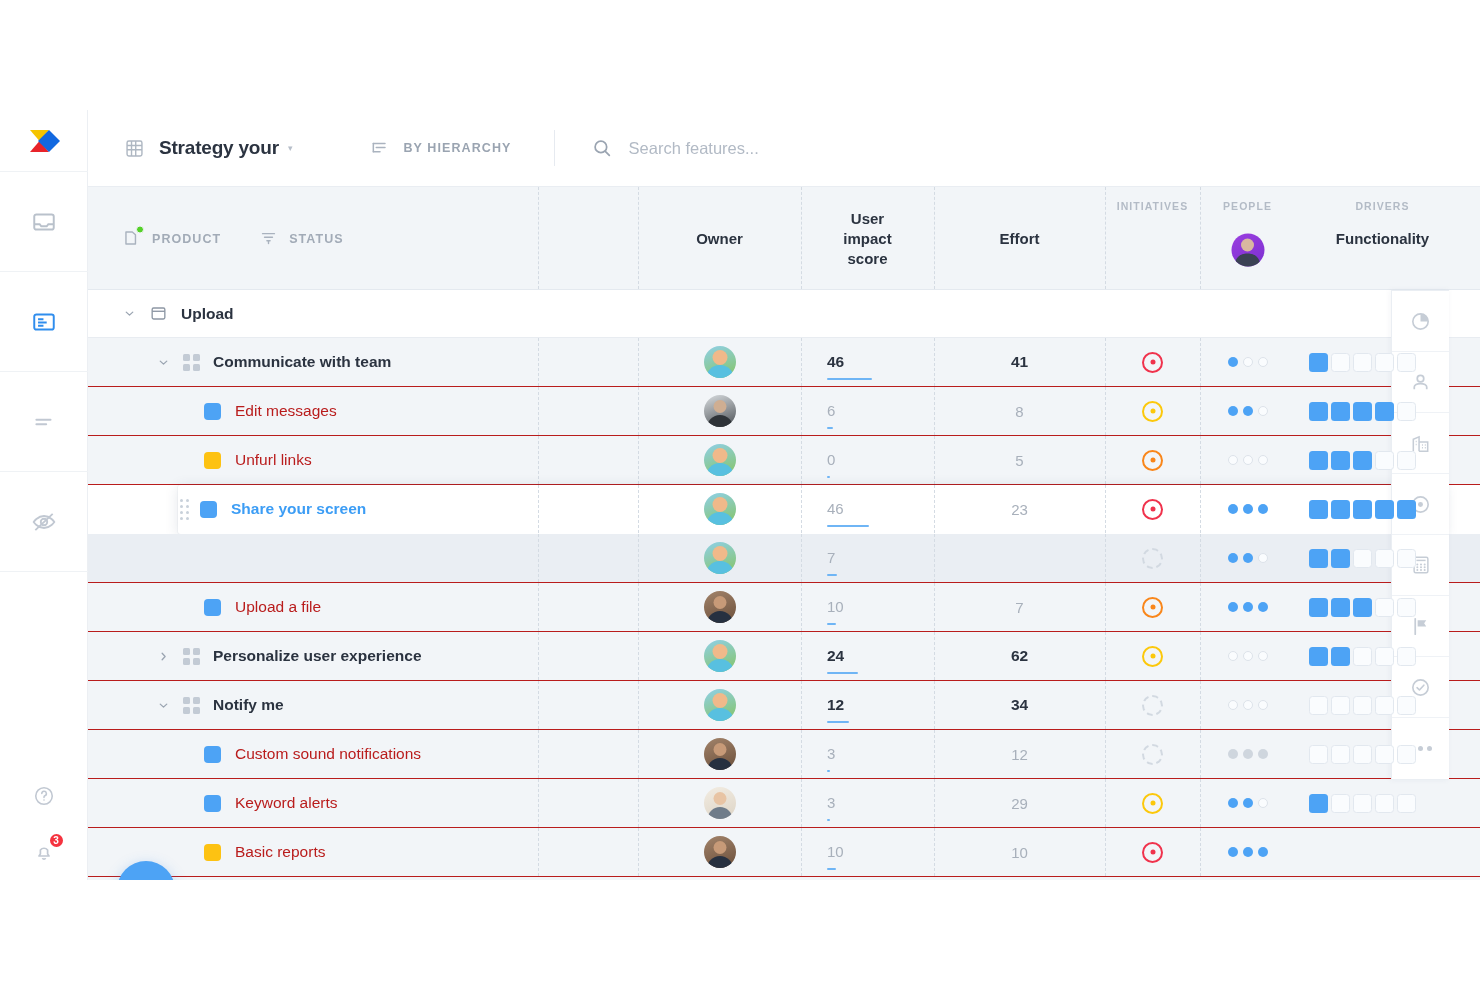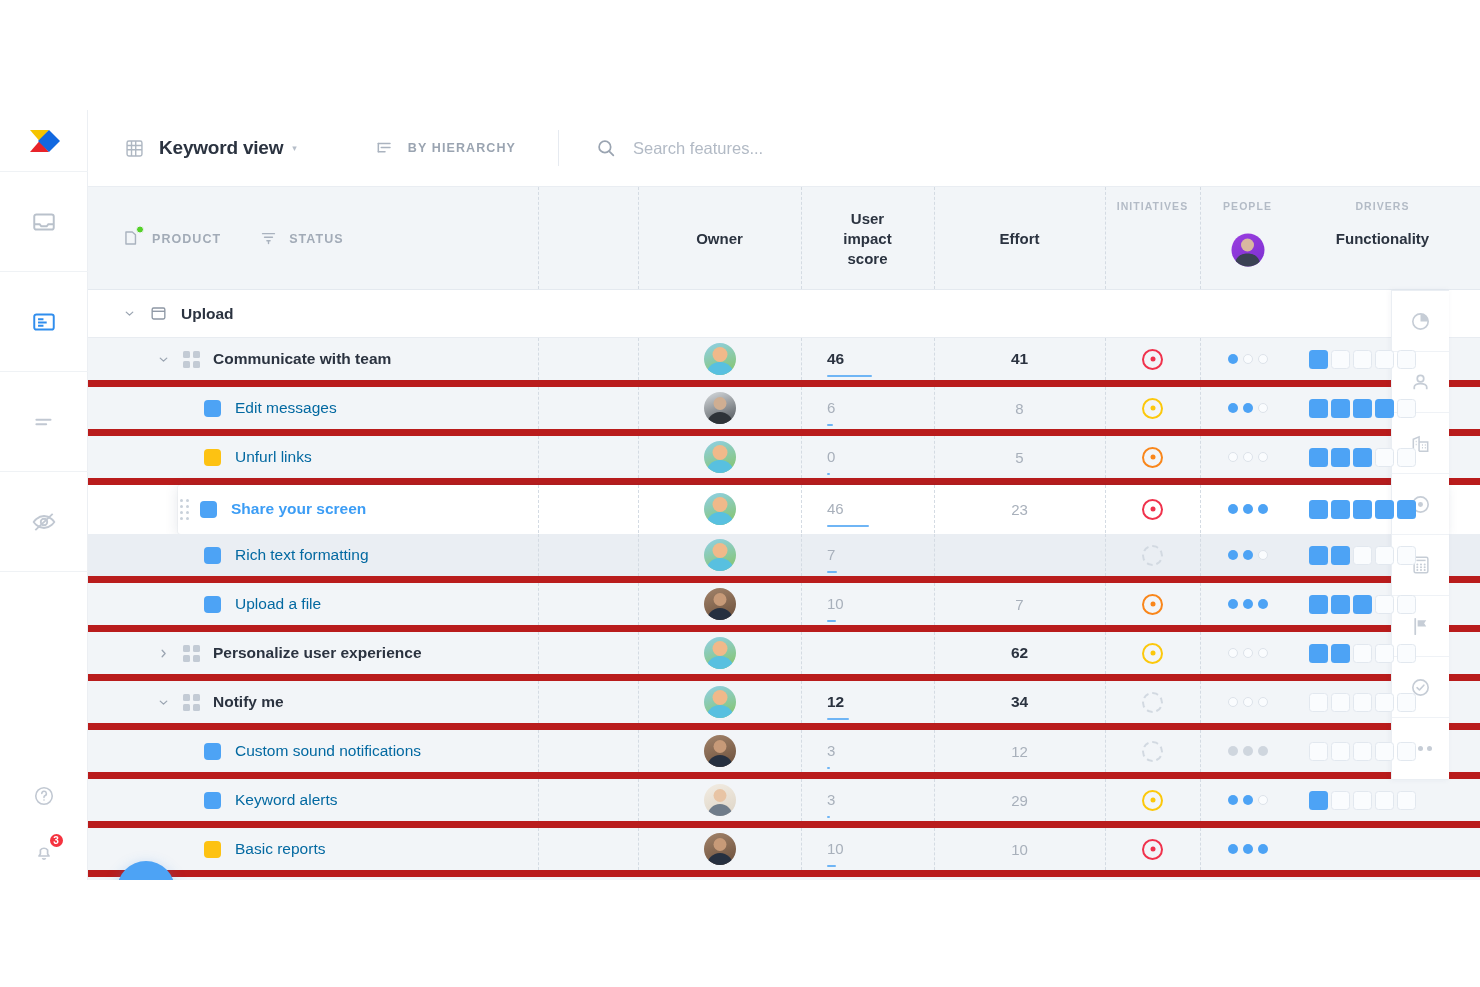--- a/index.html
+++ b/index.html
@@ -117,37 +117,37 @@
   }
   .avatar-hdr .ah-body {
     position:absolute; left:50%; bottom:-1px; transform: translateX(-50%);
     width:25px; height:14px; border-radius: 11px 11px 0 0; background:#3b4254;
   }
 
   
   .tbody { position: relative; }
   .row {
     position: relative; height: 49px;
-    border-bottom: 7px solid #b91c1c;
+    border-bottom: 1px solid #b91c1c;
   }
   .row.project { height: 48px; background:#ffffff; border-bottom: 1px solid #e8ecf1; }
   .row.group   { background:#f2f5f8; }
   .row.feature { background:#f2f5f8; }
   .row.shaded  { background:#eaeef3; }
   .cell { position:absolute; top:0; height:100%; display:flex; align-items:center; }
   .cell.center { justify-content:center; }
 
   .chev { width: 14px; color:#9aa4b1; display:flex; align-items:center; justify-content:center; }
   .proj-icon { color:#8d97a4; display:flex; margin-right: 13px; }
   .proj-name { font-size: 15.5px; font-weight: 700; color:#2b3340; }
   .grid-icon { display:grid; grid-template-columns: 7px 7px; grid-gap: 3px; margin-right: 13px; }
   .grid-icon i { width:7px; height:7px; background:#c3cbd5; border-radius:1.5px; display:block; }
   .group-name { font-size: 15.5px; font-weight: 700; color:#2b3340; }
   .sq { width:17px; height:17px; border-radius: 4px; margin-right: 14px; flex:none; }
-  .feat-name { font-size: 15.5px; color:#0369a1; }
+  .feat-name { font-size: 15.5px; color:#b91c1c; }
   .feat-name.sel { color:#3c9df5; font-weight: 600; }
   .drag {
     display:grid; grid-template-columns: 3px 3px; grid-gap: 3px;
     margin-right: 11px;
   }
   .drag i { width:3px; height:3px; border-radius:50%; background:#c9d1da; display:block; }
 
   .num { font-size: 15px; color:#a8b0bb; position:relative; }
   .num.bold { font-size: 15.5px; font-weight: 700; color:#2b3340; }
   .scorewrap { position:relative; display:inline-block; }
@@ -289,21 +289,21 @@
 
   <div class="topbar">
 
     <div class="view-chip">
       <span class="gicon">
         <svg width="21" height="21" viewBox="0 0 24 24" fill="none" stroke="currentColor" stroke-width="1.6">
           <rect x="3.5" y="3.5" width="17" height="17" rx="2"></rect>
           <path d="M3.5 8.6h17M3.5 13.4h17M8.6 3.5v17M13.4 3.5v17"></path>
         </svg>
       </span>
-      <span class="view-title">Keyword view</span>
+      <span class="view-title">Strategy your</span>
       <span class="caret">▾</span>
     </div>
 
     <div class="hier">
       <span style="display:flex">
         <svg width="20" height="20" viewBox="0 0 24 24" fill="none" stroke="currentColor" stroke-width="1.8" stroke-linecap="round">
           <path d="M4 6.5h14M7.5 11.5h10.5M4 16.5h8"></path>
           <path d="M4 6.5v10"></path>
         </svg>
       </span>
@@ -600,24 +600,20 @@
             </span>
           </div>
         </div>
         <div class="row feature shaded">
           <div class="col-sep" style="left:450px"></div>
           <div class="col-sep" style="left:550px"></div>
           <div class="col-sep" style="left:713px"></div>
           <div class="col-sep" style="left:846px"></div>
           <div class="col-sep" style="left:1017px"></div>
           <div class="col-sep" style="left:1112px"></div>
-          <div class="cell" style="left:116px;right:0;padding-left:0;z-index:2">
-            <span class="sq" style="background:#4da3f5"></span>
-            <span class="feat-name">Rich text formatting</span>
-          </div>
           <div class="cell center" style="left:550px;width:163px;z-index:2">
             <div class="av">
               <i class="bg" style="background:linear-gradient(160deg,#8fd0e8 0%,#86c463 100%)"></i>
               <i class="head" style="width:15px;height:15px;top:4px;background:#f0b98a"></i>
               <i class="body" style="width:28px;height:16px;background:#58c0e0"></i>
             </div>
           </div>
           <div class="cell" style="left:713px;width:133px;padding-left:26px;z-index:2">
             <span class="scorewrap"><span class="num">7</span><i class="scorebar" style="width:10px"></i></span>
           </div>
@@ -707,20 +703,23 @@
               <i></i>
             </span>
             <span class="group-name">Personalize user experience</span>
           </div>
           <div class="cell center" style="left:550px;width:163px;z-index:2">
             <div class="av">
               <i class="bg" style="background:linear-gradient(160deg,#8fd0e8 0%,#86c463 100%)"></i>
               <i class="head" style="width:15px;height:15px;top:4px;background:#f0b98a"></i>
               <i class="body" style="width:28px;height:16px;background:#58c0e0"></i>
             </div>
+          </div>
+          <div class="cell" style="left:713px;width:133px;padding-left:26px;z-index:2">
+            <span class="scorewrap"><span class="num bold">24</span><i class="scorebar" style="width:31px"></i></span>
           </div>
           <div class="cell center" style="left:846px;width:171px;z-index:2">
             <span class="num bold">62</span>
           </div>
           <div class="cell center" style="left:1017px;width:95px;z-index:2">
             <span class="ring" style="border-color:#fcc80b">
               <i style="background:#fcc80b"></i>
             </span>
           </div>
           <div class="cell center" style="left:1112px;width:95px;z-index:2">

